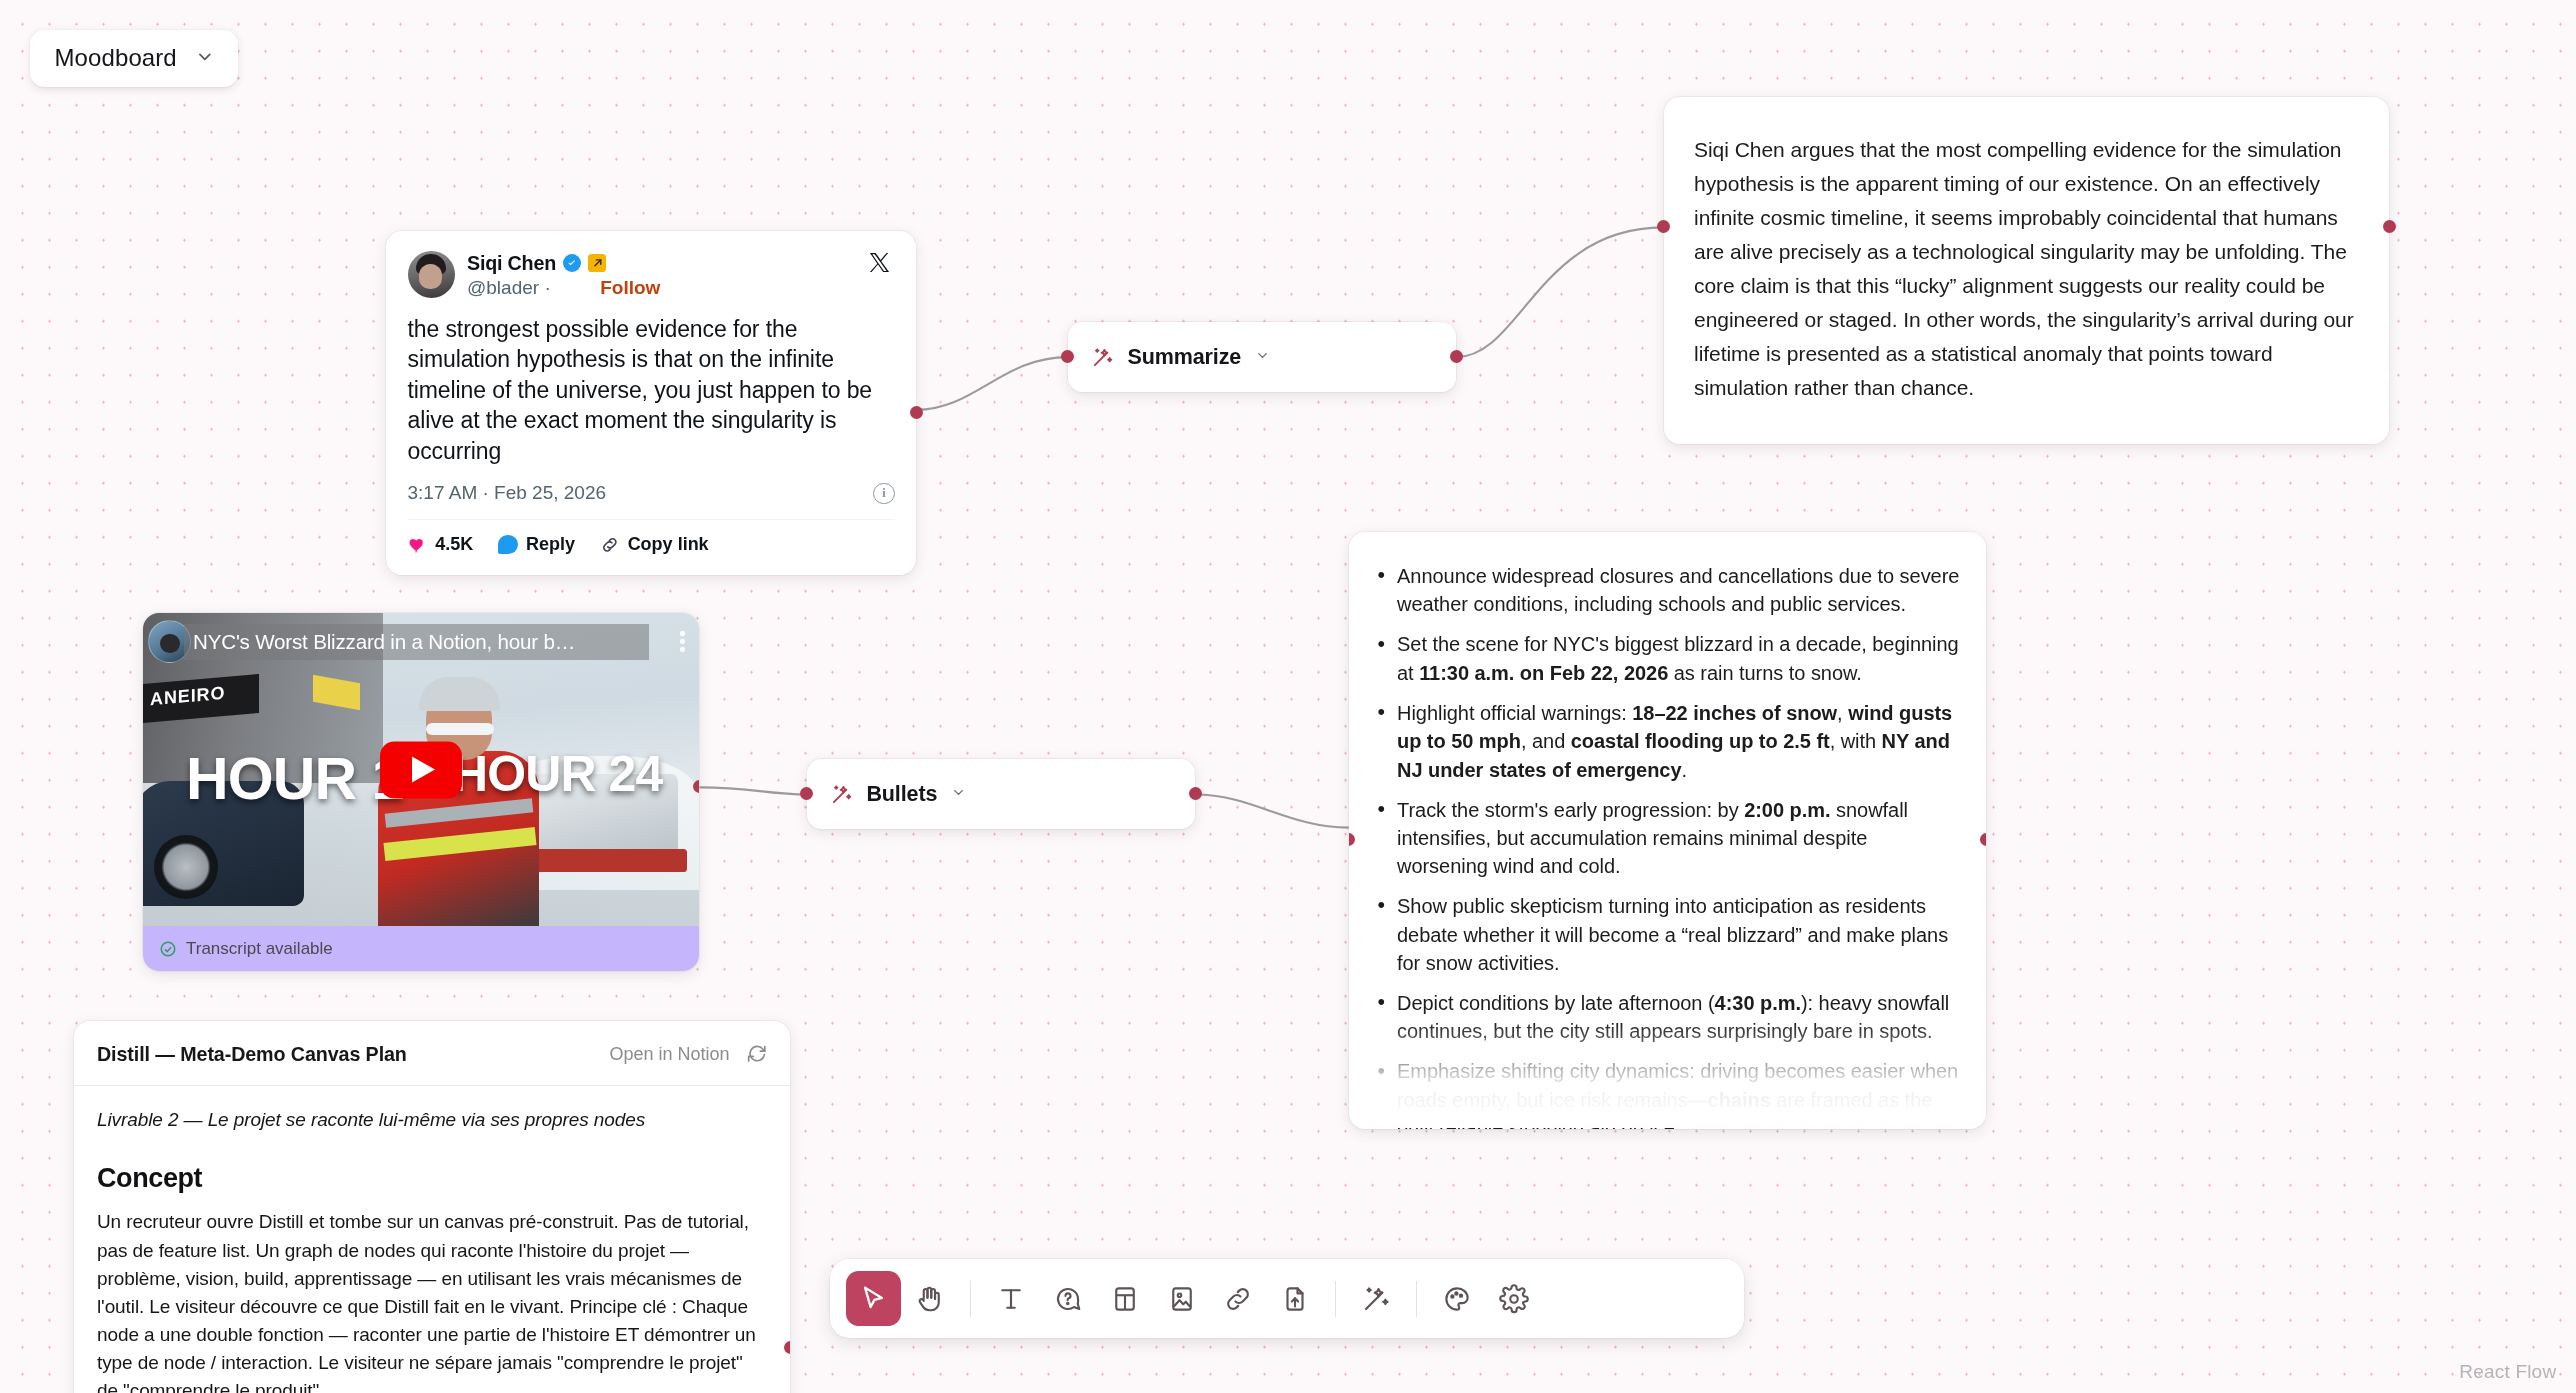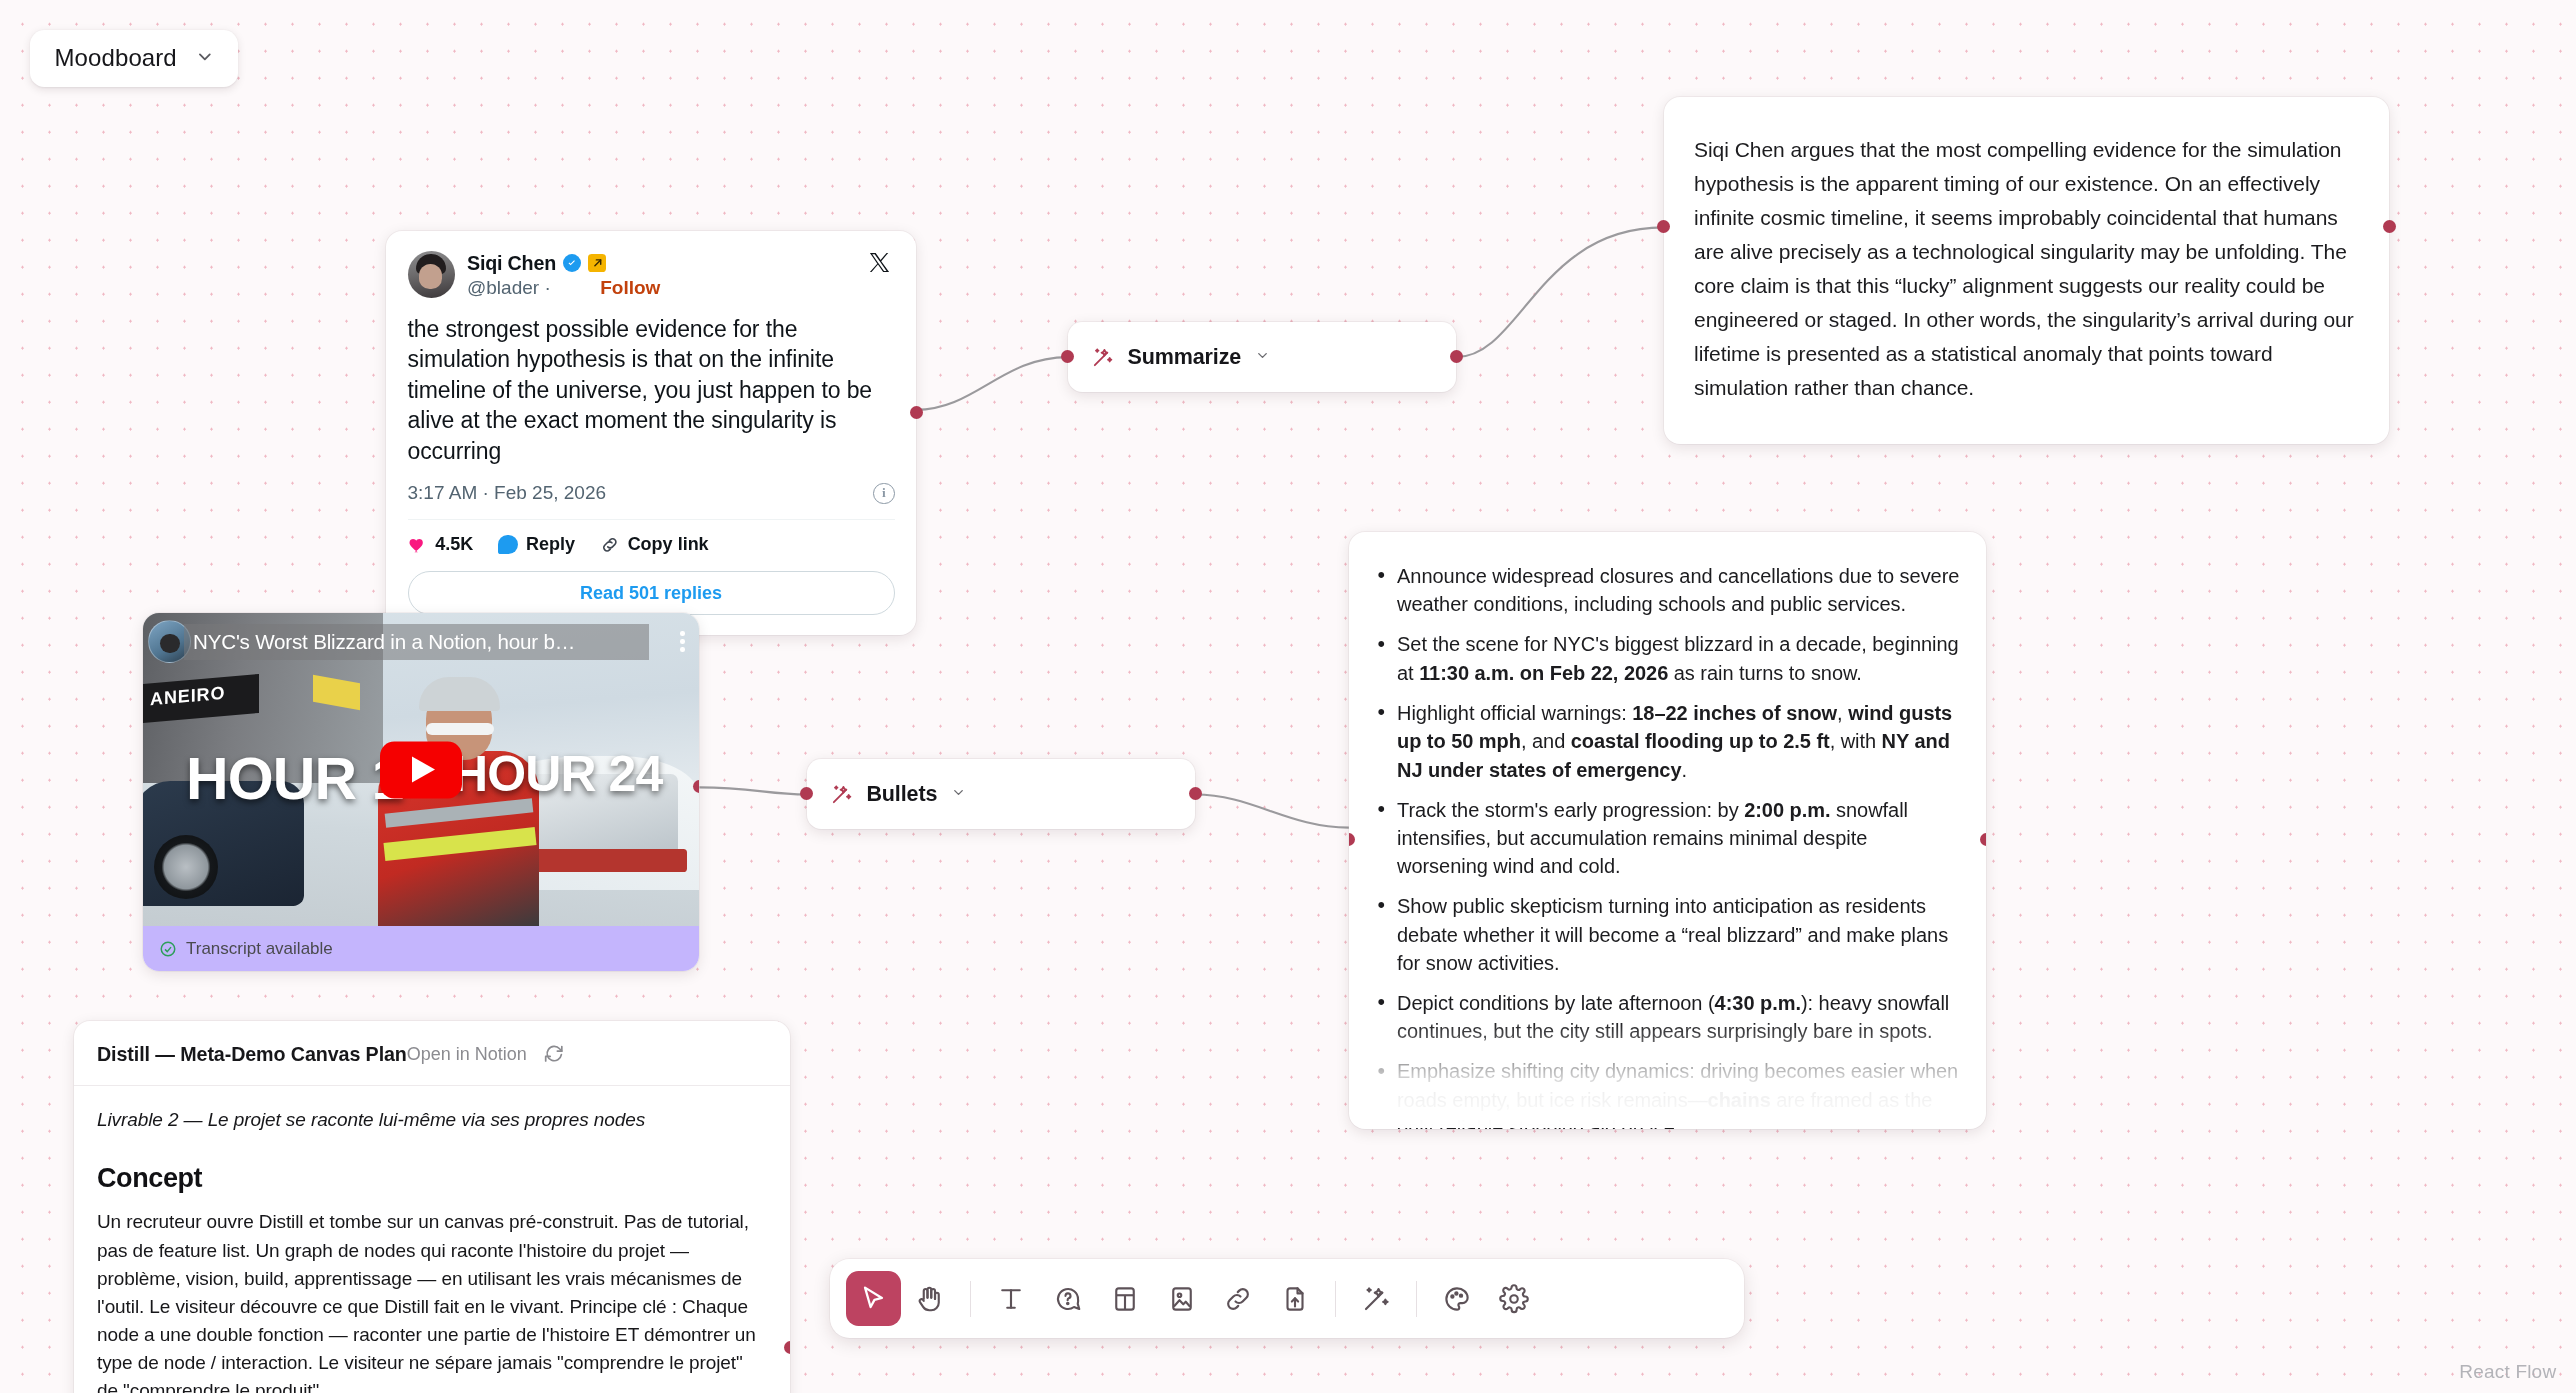--- a/index.html
+++ b/index.html
@@ -195,21 +195,21 @@
     width:82px; height:57px; background:#f50000; border-radius:14.3px;
     display:flex; align-items:center; justify-content:center; cursor:pointer;
   }
   .yt-play::after { content:''; border-left:23px solid #fff; border-top:13.4px solid transparent; border-bottom:13.4px solid transparent; margin-left:4.5px;}
   .yt-foot { height:45px; display:flex; align-items:center; gap:9px; padding-left:16px; background:#c4b5fd;}
   .yt-foot .chk { width:18px;height:18px; }
   .yt-foot span { font-size:17px; color:#4a4a4e; }
 
   
   #notion { left: 74px; top: 1021px; width: 716px; padding:0; overflow:hidden; z-index:4;}
-  .nt-head { display:flex; align-items:center; 
+  .nt-head { display:flex; align-items:center; justify-content:space-between;
              padding: 21.5px 23px 19.7px 23px; border-bottom:0.9px solid #eeeaec;}
   .nt-title { font-size:19.7px; font-weight:700; color:#17171a; letter-spacing:-0.1px;}
   .nt-right { display:flex; align-items:center; gap:16px;}
   .nt-open { font-size:18px; color:#8b8b90; cursor:pointer;}
   .nt-refresh { width:21.5px; height:21.5px; cursor:pointer;}
   .nt-body { padding: 23px 23px 18px 23px; }
   .nt-sub { font-style:italic; font-size:19px; color:#17171a; letter-spacing:-0.1px;}
   .nt-h2 { margin-top:32px; font-size:27px; font-weight:700; color:#111114; letter-spacing:-0.4px;}
   .nt-p { margin-top:14.3px; font-size:19px; line-height:1.48; color:#17171a; letter-spacing:-0.1px;}
   .nt-p b{font-weight:400;}
@@ -309,21 +309,20 @@
           <span>Reply</span>
         </div>
         <div class="tw-act">
           <svg class="heart" viewBox="0 0 24 24" fill="none" stroke="#3f4650" stroke-width="2" stroke-linecap="round">
               <path d="M9.5 14.5a4 4 0 0 0 5.7 0l3-3a4 4 0 1 0-5.7-5.7l-1 1"></path>
               <path d="M14.5 9.5a4 4 0 0 0-5.7 0l-3 3a4 4 0 1 0 5.7 5.7l1-1"></path>
             </svg>
           <span>Copy link</span>
         </div>
       </div>
-      <div class="tw-readmore">Read 501 replies</div>
     </div>
   </div>
 
   <div class="card opnode" id="n-summarize">
     <div class="handle" style="left:-7.2px; top:28px;"></div>
     <div class="handle" style="right:-7.2px; top:28px;"></div>
     <span class="wand">
       <svg viewBox="0 0 24 24" fill="none" stroke="#b03a52" stroke-width="1.9" stroke-linecap="round" stroke-linejoin="round">
         <line x1="4" y1="20" x2="17" y2="7"></line>
           <path d="M14 4l1 2 2 1-2 1-1 2-1-2-2-1 2-1z"></path>

